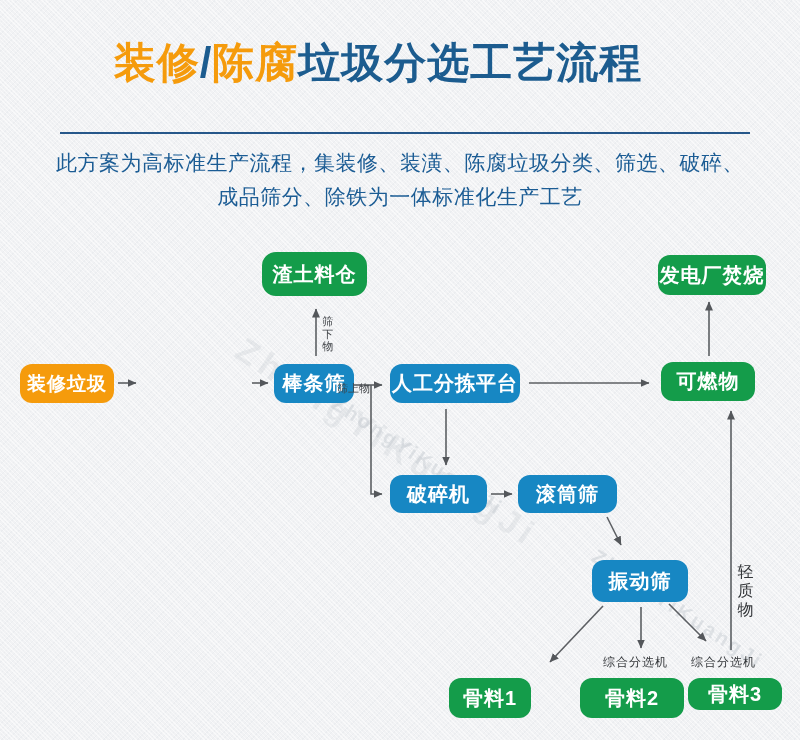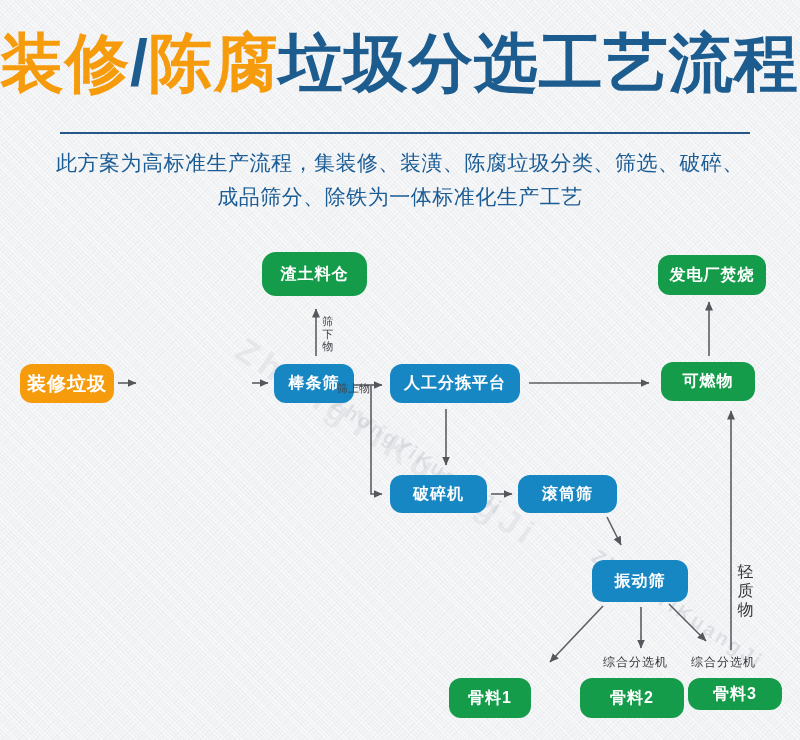--- a/index.html
+++ b/index.html
@@ -9,36 +9,36 @@
   }
   .stage{
     position:relative;width:800px;height:740px;overflow:hidden;
     background-color:#f1f2f4;
     background-image:
       repeating-linear-gradient(45deg, rgba(255,255,255,.55) 0 1px, rgba(0,0,0,0) 1px 3px),
       repeating-linear-gradient(-45deg, rgba(221,225,230,.30) 0 1px, rgba(0,0,0,0) 1px 4px);
   }
   .title{
     position:absolute;left:0;top:28px;width:756px;text-align:center;
-    font-size:64px;font-weight:bold;letter-spacing:1px;line-height:70px;
+    font-size:42px;font-weight:bold;letter-spacing:1px;line-height:70px;
     white-space:nowrap;
   }
   .t-orange{color:#f59b0c;}
   .t-blue{color:#1c5c8f;}
   .divider{
     position:absolute;left:60px;top:132px;width:690px;height:2px;
     background:#26578a;
   }
   .subtitle{
     position:absolute;left:0;top:146px;width:800px;text-align:center;
     font-size:21px;line-height:34px;color:#1b5c94;letter-spacing:.5px;
   }
   .node{
     position:absolute;display:flex;align-items:center;justify-content:center;
-    color:#ffffff;font-weight:bold;font-size:16px;letter-spacing:1px;
+    color:#ffffff;font-weight:bold;font-size:20px;letter-spacing:1px;
     border-radius:12px;white-space:nowrap;
   }
   .node.orange{background:#f59b0c;}
   .node.blue{background:#1787c3;}
   .node.green{background:#149c4a;}
   .elabel{
     position:absolute;color:#3f4246;font-size:11px;line-height:13px;
     white-space:nowrap;
   }
   .elabel.big{font-size:12px;color:#333639;letter-spacing:1px;}

